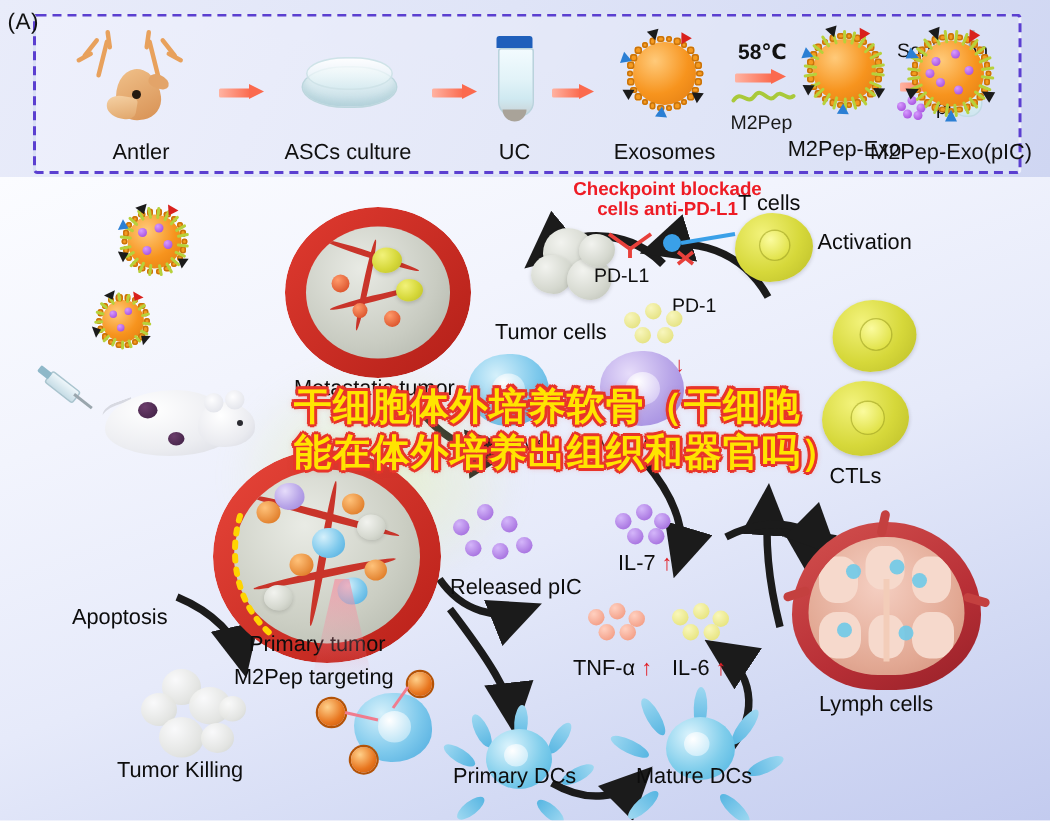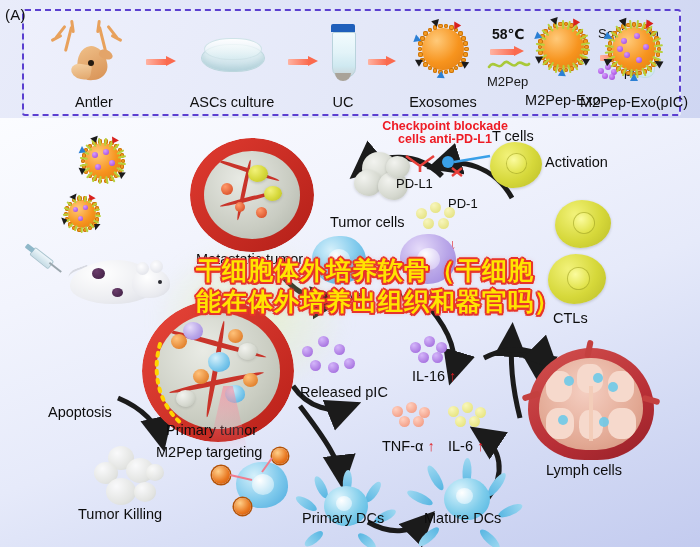--- a/index.html
+++ b/index.html
@@ -876,21 +876,21 @@
     <div class="bLabel" style="left:300px;top:266px;">Released pIC</div>
 
     <div style="position:absolute;left:410px;top:218px;width:42px;height:28px;">
       <span class="cytoDot" style="left:0;top:6px;width:11px;height:11px;background:radial-gradient(circle at 35% 30%,#d4b6fa,#9a5fd8);"></span>
       <span class="cytoDot" style="left:14px;top:0;width:11px;height:11px;background:radial-gradient(circle at 35% 30%,#d4b6fa,#9a5fd8);"></span>
       <span class="cytoDot" style="left:26px;top:6px;width:11px;height:11px;background:radial-gradient(circle at 35% 30%,#d4b6fa,#9a5fd8);"></span>
       <span class="cytoDot" style="left:8px;top:16px;width:11px;height:11px;background:radial-gradient(circle at 35% 30%,#d4b6fa,#9a5fd8);"></span>
       <span class="cytoDot" style="left:22px;top:16px;width:11px;height:11px;background:radial-gradient(circle at 35% 30%,#d4b6fa,#9a5fd8);"></span>
     </div>
     <div class="bLabel" style="left:412px;top:250px;">
-      <span>IL-16</span>
+      <span>IL-7</span>
       <span class="upArrow">↑</span>
     </div>
 
     <div style="position:absolute;left:392px;top:284px;width:44px;height:26px;">
       <span class="cytoDot" style="left:0;top:4px;width:11px;height:11px;background:radial-gradient(circle at 35% 30%,#ffd0c0,#f09177);"></span>
       <span class="cytoDot" style="left:14px;top:0;width:11px;height:11px;background:radial-gradient(circle at 35% 30%,#ffd0c0,#f09177);"></span>
       <span class="cytoDot" style="left:27px;top:5px;width:11px;height:11px;background:radial-gradient(circle at 35% 30%,#ffd0c0,#f09177);"></span>
       <span class="cytoDot" style="left:7px;top:14px;width:11px;height:11px;background:radial-gradient(circle at 35% 30%,#ffd0c0,#f09177);"></span>
       <span class="cytoDot" style="left:21px;top:14px;width:11px;height:11px;background:radial-gradient(circle at 35% 30%,#ffd0c0,#f09177);"></span>
     </div>

